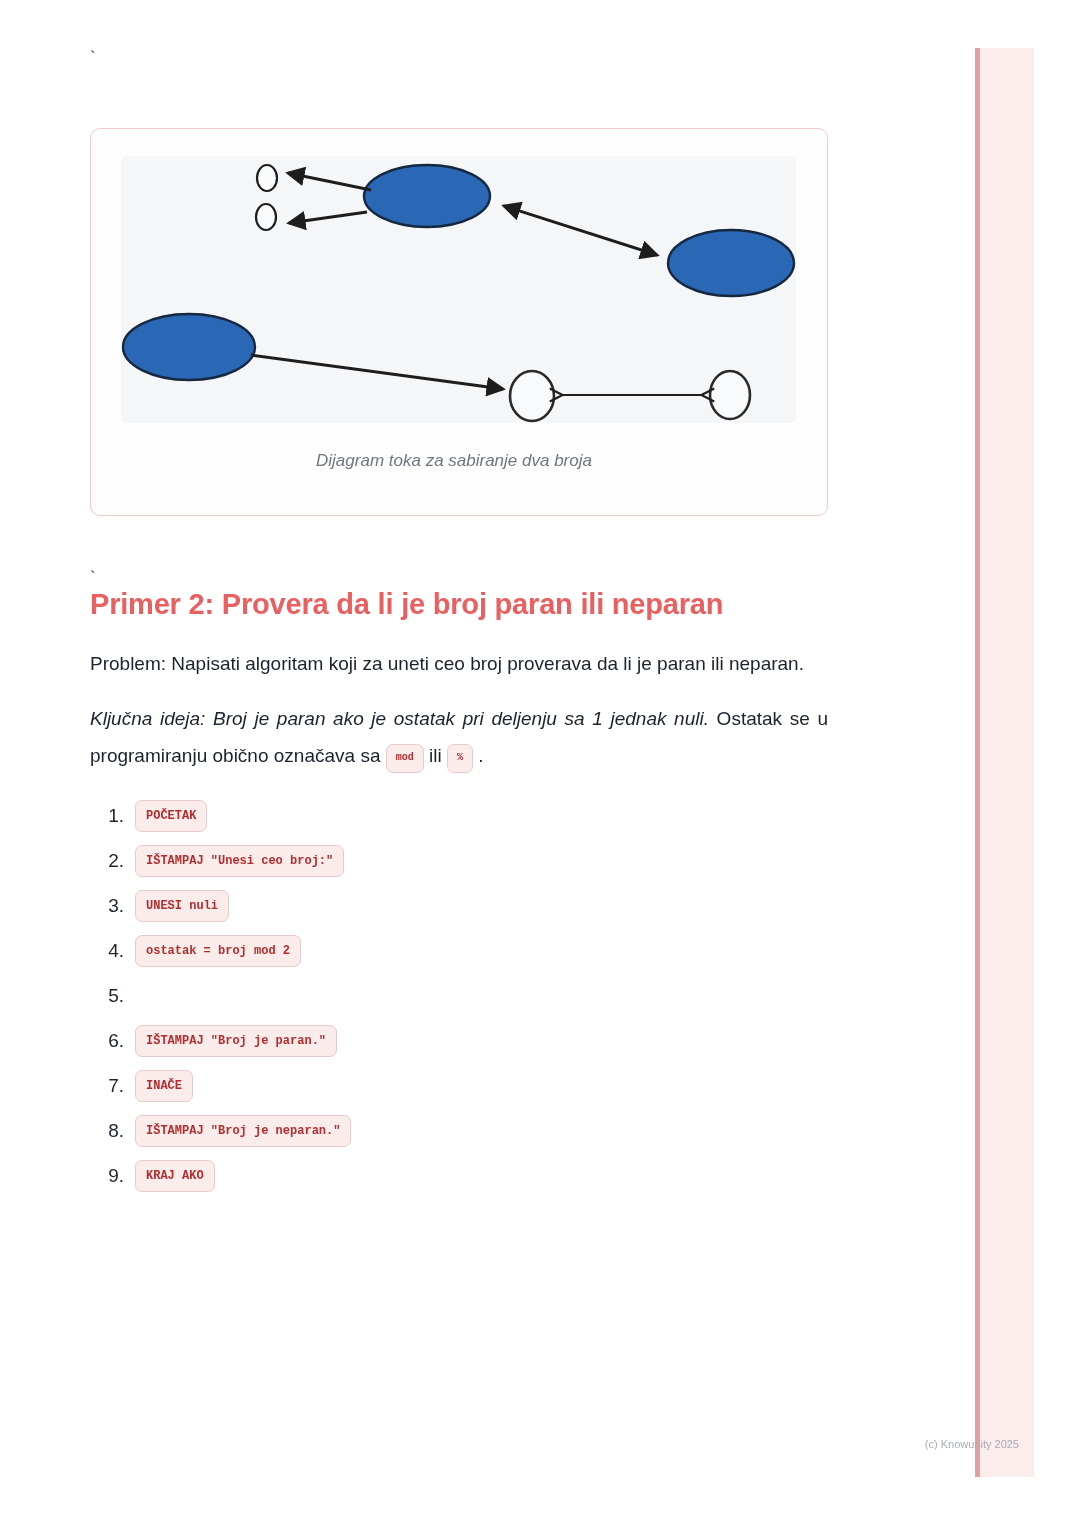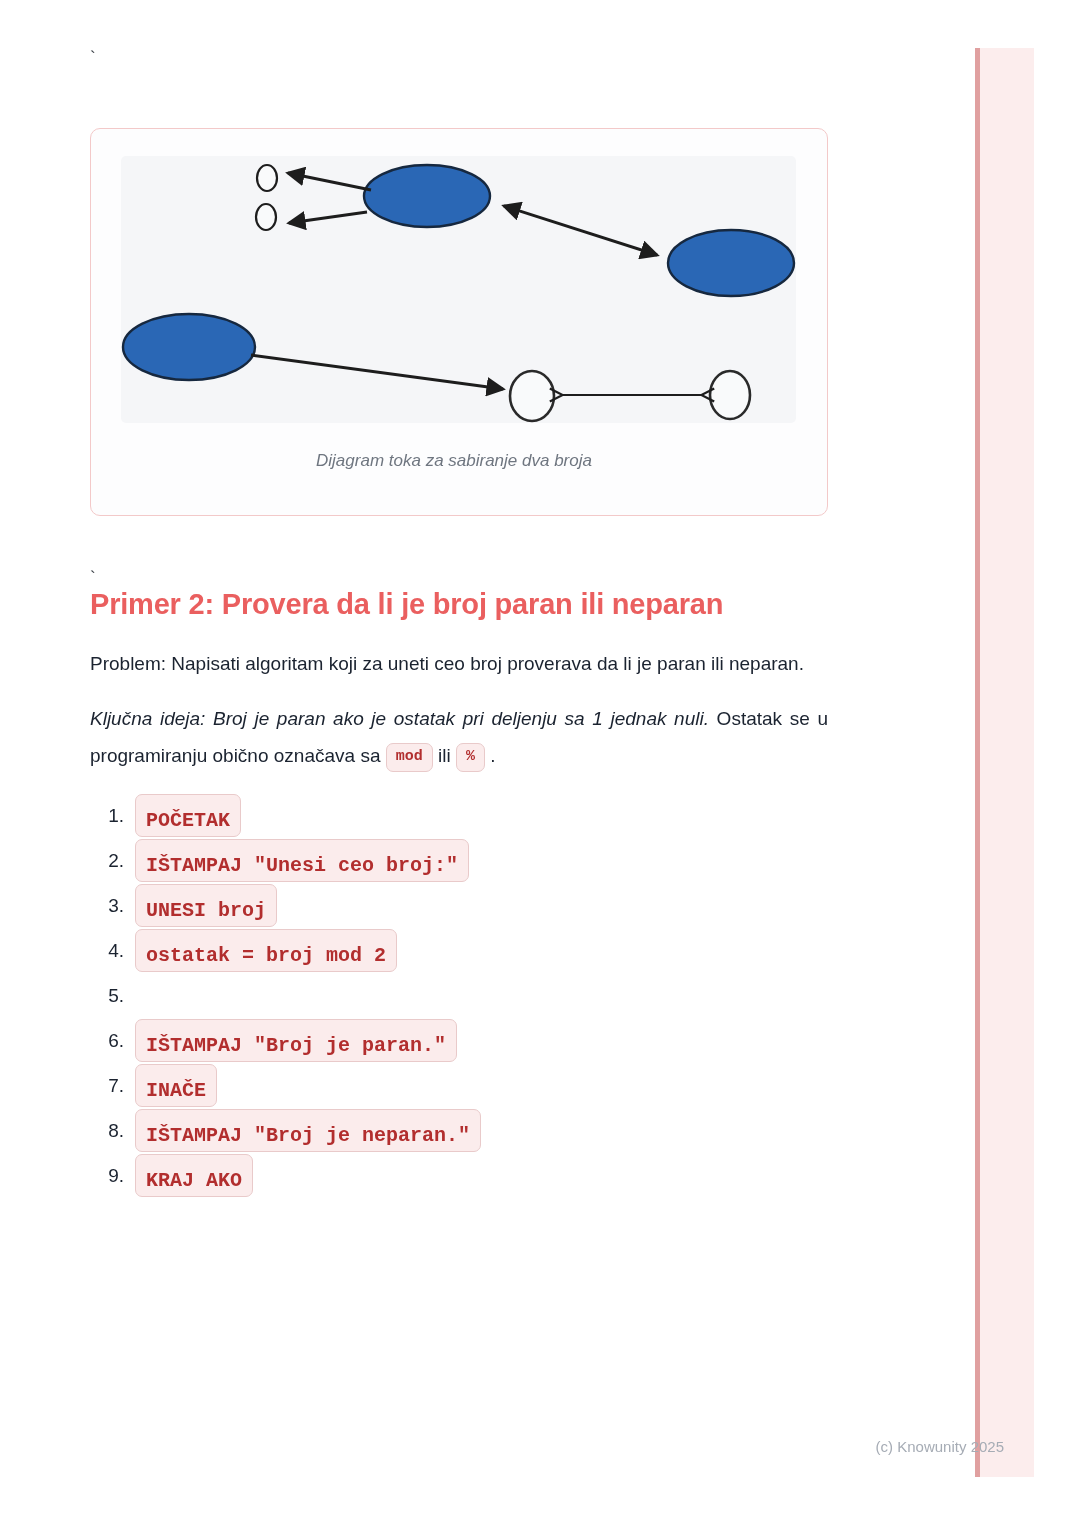--- a/index.html
+++ b/index.html
@@ -52,37 +52,37 @@
   h3.flow-label { margin-top:26px; }
 
   code.chip {
     display:inline-block;
     font-family:"Liberation Mono", monospace;
     font-weight:700;
     color:var(--code_text_red, #b22e2e);
     background:var(--code_chip_bg, #fbecec);
     border:1.5px solid var(--code_chip_border, #e9caca);
     border-radius:7px;
-    padding:15px 10px 4px 10px;
-    font-size:20px;
+    padding:4px 10px 4px 10px;
+    font-size:12px;
     line-height:22px;
     white-space:pre;
   }
-  code.chip-inline { font-size:15px; padding:2px 9px 3px 9px; vertical-align:2px; }
+  code.chip-inline { font-size:10px; padding:2px 9px 3px 9px; vertical-align:2px; }
 
   ol.pseudo-list { margin-top:26px; list-style:none; }
   ol.pseudo-list li { display:flex; align-items:center; margin-bottom:14px; height:31px; }
   ol.pseudo-list .num {
     width:34px; min-width:34px; text-align:right; margin-right:11px;
     font-size:19px; color:#1b2330;
   }
 
   .footer-copyright {
-    position:absolute; top:1438px; right:76px; z-index:2;
-    font-size:15px; color:var(--footer_gray, #a6acb5);
+    position:absolute; top:1438px; right:61px; z-index:2;
+    font-size:11px; color:var(--footer_gray, #a6acb5);
   }
 </style>
 </head>
 <body>
 
 <div class="page">
 
   <div class="pink-bar"></div>
 
   <div class="content">
@@ -136,21 +136,21 @@
       <li>
           <span class="num">1.</span>
           <code class="chip">POČETAK</code>
         </li>
       <li>
           <span class="num">2.</span>
           <code class="chip">IŠTAMPAJ "Unesi ceo broj:"</code>
         </li>
       <li>
           <span class="num">3.</span>
-          <code class="chip">UNESI broj</code>
+          <code class="chip">UNESI nuli</code>
         </li>
       <li>
           <span class="num">4.</span>
           <code class="chip">ostatak = broj mod 2</code>
         </li>
       <li>
           <span class="num">5.</span>
         </li>
       <li>
           <span class="num">6.</span>

